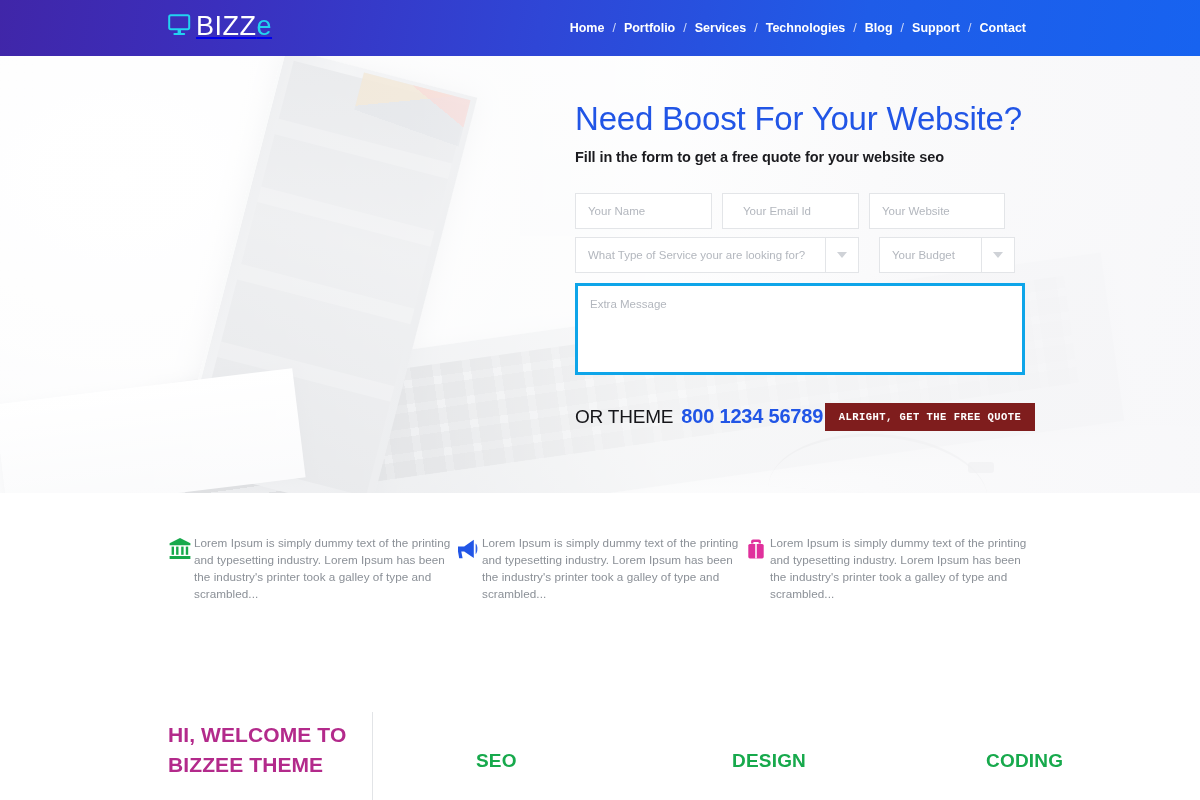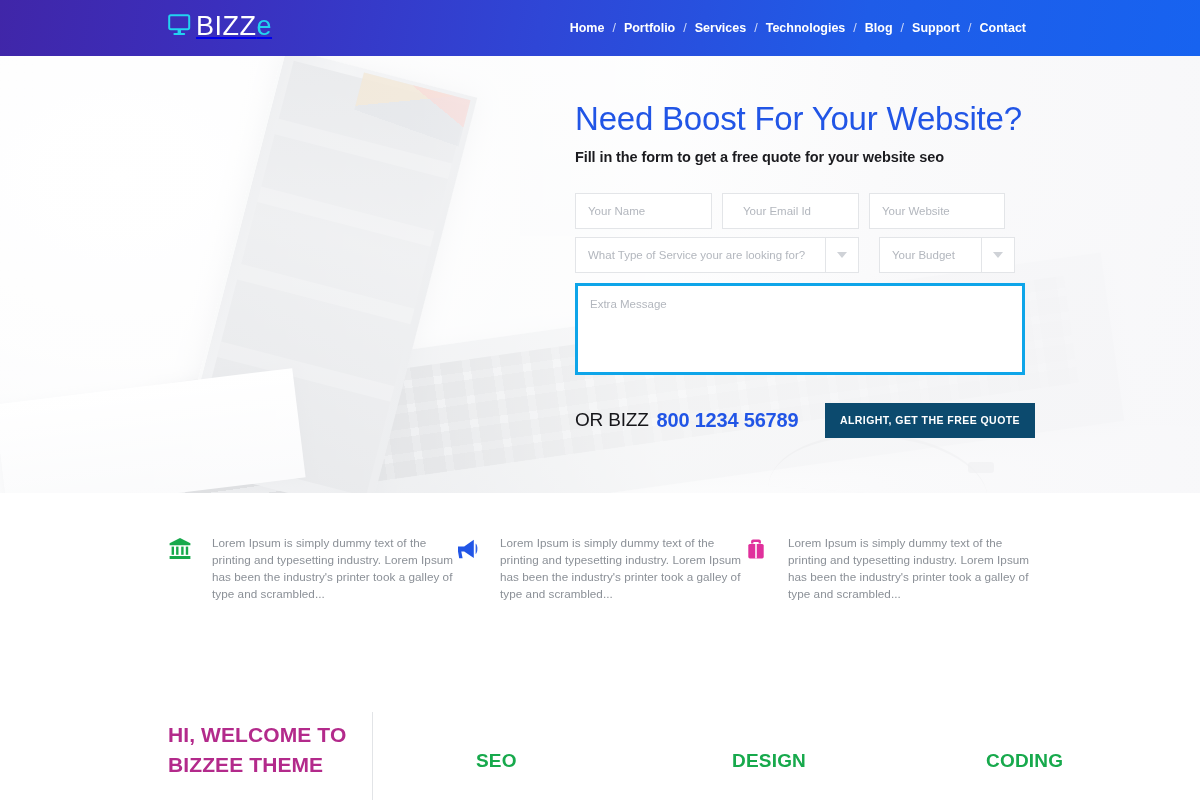--- a/index.html
+++ b/index.html
@@ -226,40 +226,40 @@
     font-size: 19px; font-weight: 400; color: #16161a;
     letter-spacing: -0.2px;
   }
   .phone {
     font-size: 20px; font-weight: bold; color: #2155e6;
     margin-left: 8px; letter-spacing: -0.2px;
     text-decoration: none;
   }
   .cta-btn {
     margin-left: auto;
-    width: 210px; height: 35px;
-    background: #0c4a6e;
+    width: 210px; height: 28px;
+    background: #7f1d1d;
     border: none;
     color: #ffffff;
-    font-family: Liberation Sans, sans-serif;
+    font-family: Liberation Mono, monospace;
     font-size: 10.5px; font-weight: bold;
     letter-spacing: .45px;
     cursor: pointer;
   }
 
   
   .features {
     position: relative;
     width: 1200px; height: 215px;
     background: #ffffff;
     display: flex;
     padding: 42px 168px 0 168px;
     gap: 0;
   }
-  .feat { display: flex; width: 290px; gap: 18px; }
+  .feat { display: flex; width: 290px; }
   .feat-icon { width: 26px; flex: 0 0 26px; padding-top: 2px; }
   .feat-text {
     font-size: 11.7px; line-height: 1.45; color: #8b9097;
     letter-spacing: .05px;
   }
 
   
   .welcome {
     position: relative;
     width: 1200px; height: 92px;
@@ -379,21 +379,21 @@
           <div class="sel-box">Your Budget</div>
           <div class="sel-arrow">
               <span class="caret"></span>
             </div>
         </div>
       </div>
 
       <textarea class="ta" placeholder="Extra Message" style=""></textarea>
 
       <div class="cta-row">
-        <span class="or-call">OR BIZZ</span>
+        <span class="or-call">OR THEME</span>
         <a class="phone" href="#">800 1234 56789</a>
         <button class="cta-btn" type="button">ALRIGHT, GET THE FREE QUOTE</button>
       </div>
 
     </form>
   </div>
 </div>
 
 <div class="features">
 

